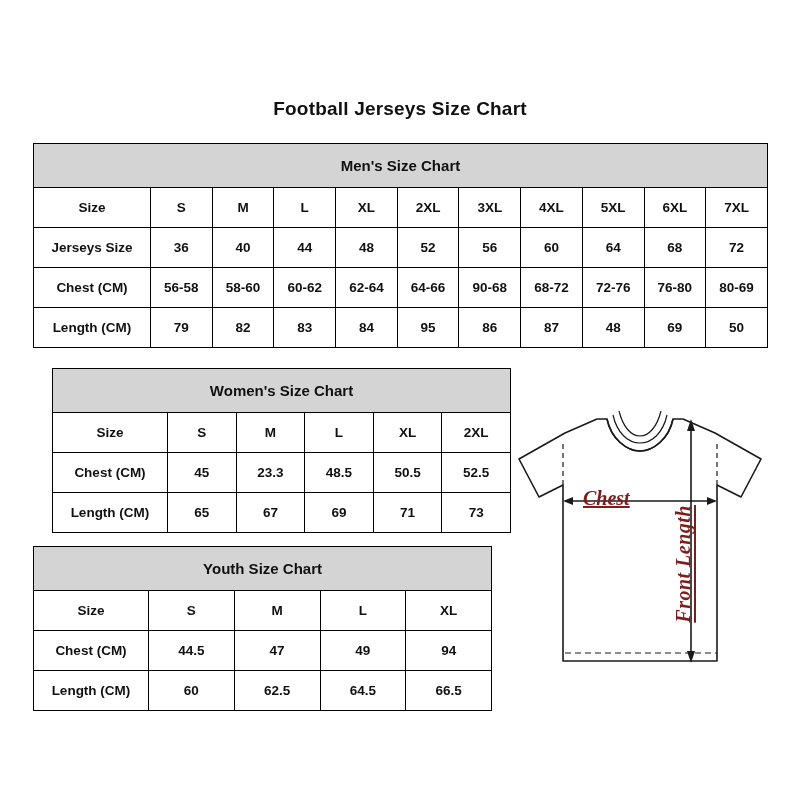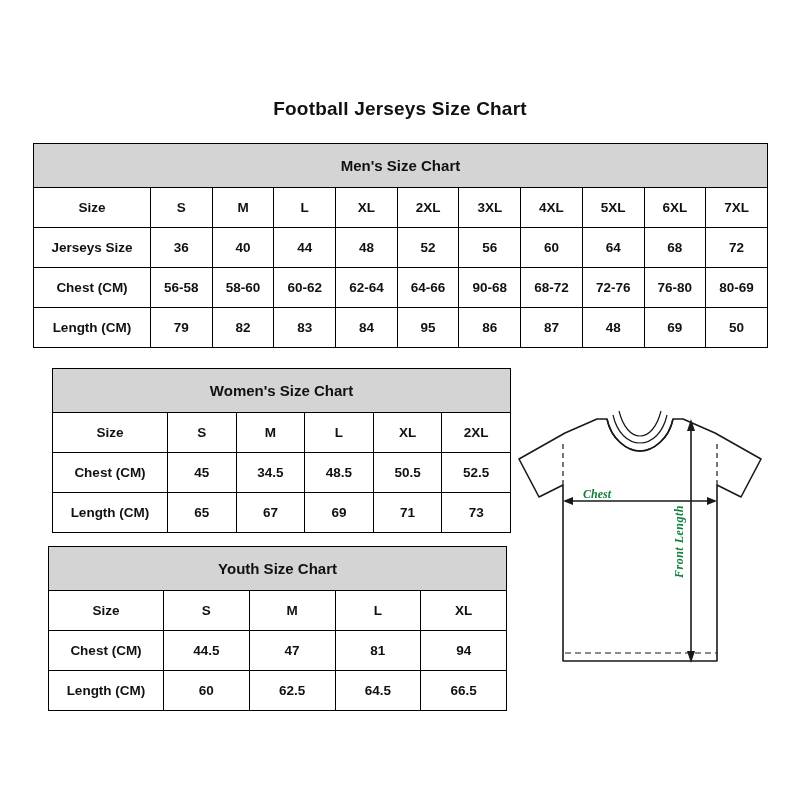--- a/index.html
+++ b/index.html
@@ -81,21 +81,21 @@
     left: 28px;
     top: 368px;
     width: 458px;
     margin-left: 24px;
   }
   #womens-table col.lbl { width: 115px; }
   #womens-table col.dat { width: 68.6px; }
 
   
   #youth-table {
-    left: 48px;
+    left: 33px;
     top: 546px;
     width: 458px;
     padding-left: 29px;
   }
   #youth-table col.lbl { width: 115px; }
   #youth-table col.dat { width: 85.75px; }
 
   
   #shirt-figure {
     position: absolute;
@@ -105,23 +105,24 @@
     height: 290px;
   }
   #shirt-figure svg {
     display: block;
   }
   .fig-label {
     position: absolute;
     font-family: "Liberation Serif", serif;
     font-style: italic;
     font-weight: bold;
-    font-size: 12px;
-    color: #15803d;
+    font-size: 20px;
+    color: #7f1d1d;
     white-space: nowrap;
+    text-decoration: underline;
   }
   #chest-label {
     left: 78px;
     top: 82px;
   }
   #front-length-label {
     left: 167px;
     top: 100px;
     writing-mode: vertical-rl;
     text-orientation: mixed;
@@ -227,21 +228,21 @@
         <td class="row-label">Size</td>
         <td>S</td>
         <td>M</td>
         <td>L</td>
         <td>XL</td>
         <td>2XL</td>
       </tr>
       <tr>
         <td class="row-label">Chest (CM)</td>
         <td class="val">45</td>
-        <td class="val">34.5</td>
+        <td class="val">23.3</td>
         <td class="val">48.5</td>
         <td class="val">50.5</td>
         <td class="val">52.5</td>
       </tr>
       <tr>
         <td class="row-label">Length (CM)</td>
         <td class="val">65</td>
         <td class="val">67</td>
         <td class="val">69</td>
         <td class="val">71</td>
@@ -266,21 +267,21 @@
         <td class="row-label">Size</td>
         <td>S</td>
         <td>M</td>
         <td>L</td>
         <td>XL</td>
       </tr>
       <tr>
         <td class="row-label">Chest (CM)</td>
         <td class="val">44.5</td>
         <td class="val">47</td>
-        <td class="val">81</td>
+        <td class="val">49</td>
         <td class="val">94</td>
       </tr>
       <tr>
         <td class="row-label">Length (CM)</td>
         <td class="val">60</td>
         <td class="val">62.5</td>
         <td class="val">64.5</td>
         <td class="val">66.5</td>
       </tr>
     </tbody>

